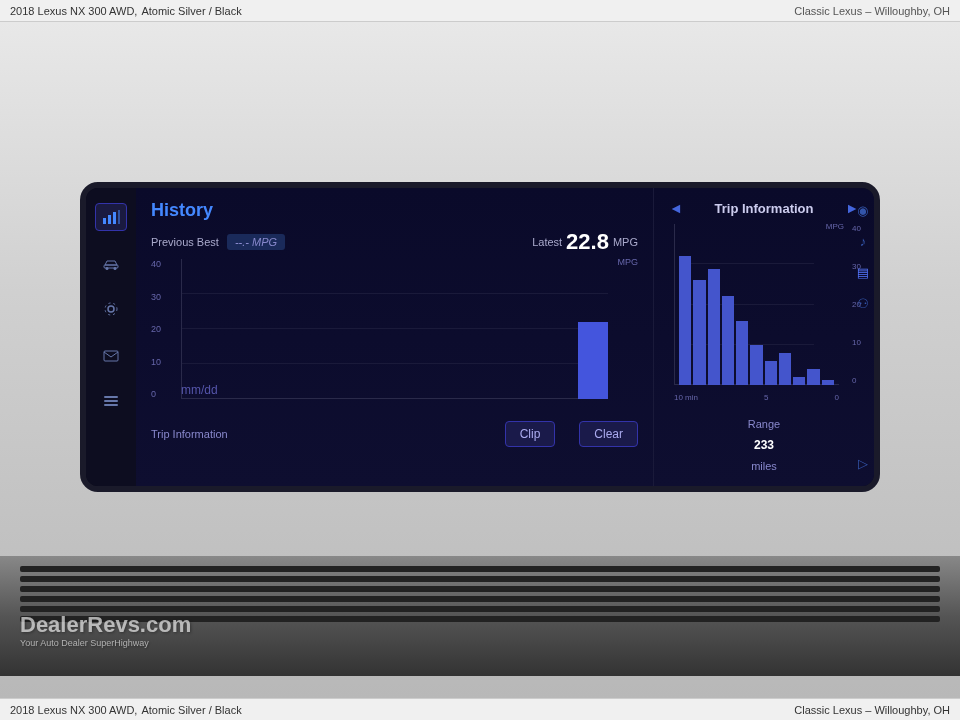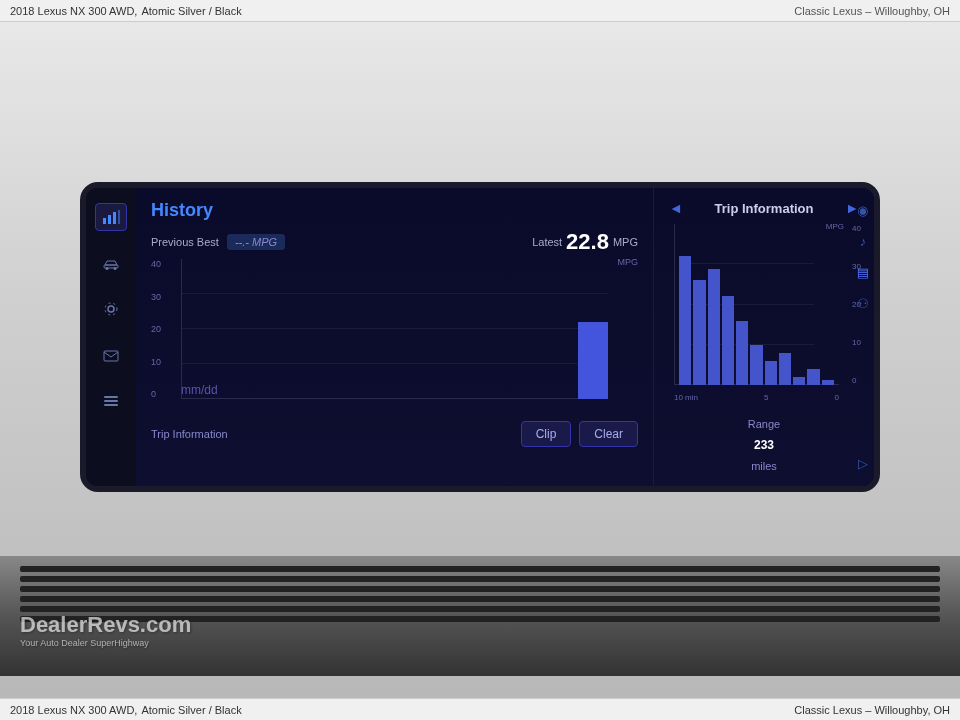--- a/index.html
+++ b/index.html
@@ -222,21 +222,21 @@
       align-items: center;
       justify-content: space-between;
       margin-top: 2px;
     }
     .trip-info-label {
       color: #8888cc;
       font-size: 11px;
     }
     .btn-group {
       display: flex;
-      gap: 8px;
+      gap: 24px;
     }
     .action-btn {
       background: #1a1a4a;
       border: 1px solid #3333aa;
       color: #aaaaee;
       padding: 5px 14px;
       border-radius: 4px;
       font-size: 12px;
       cursor: pointer;
     }

